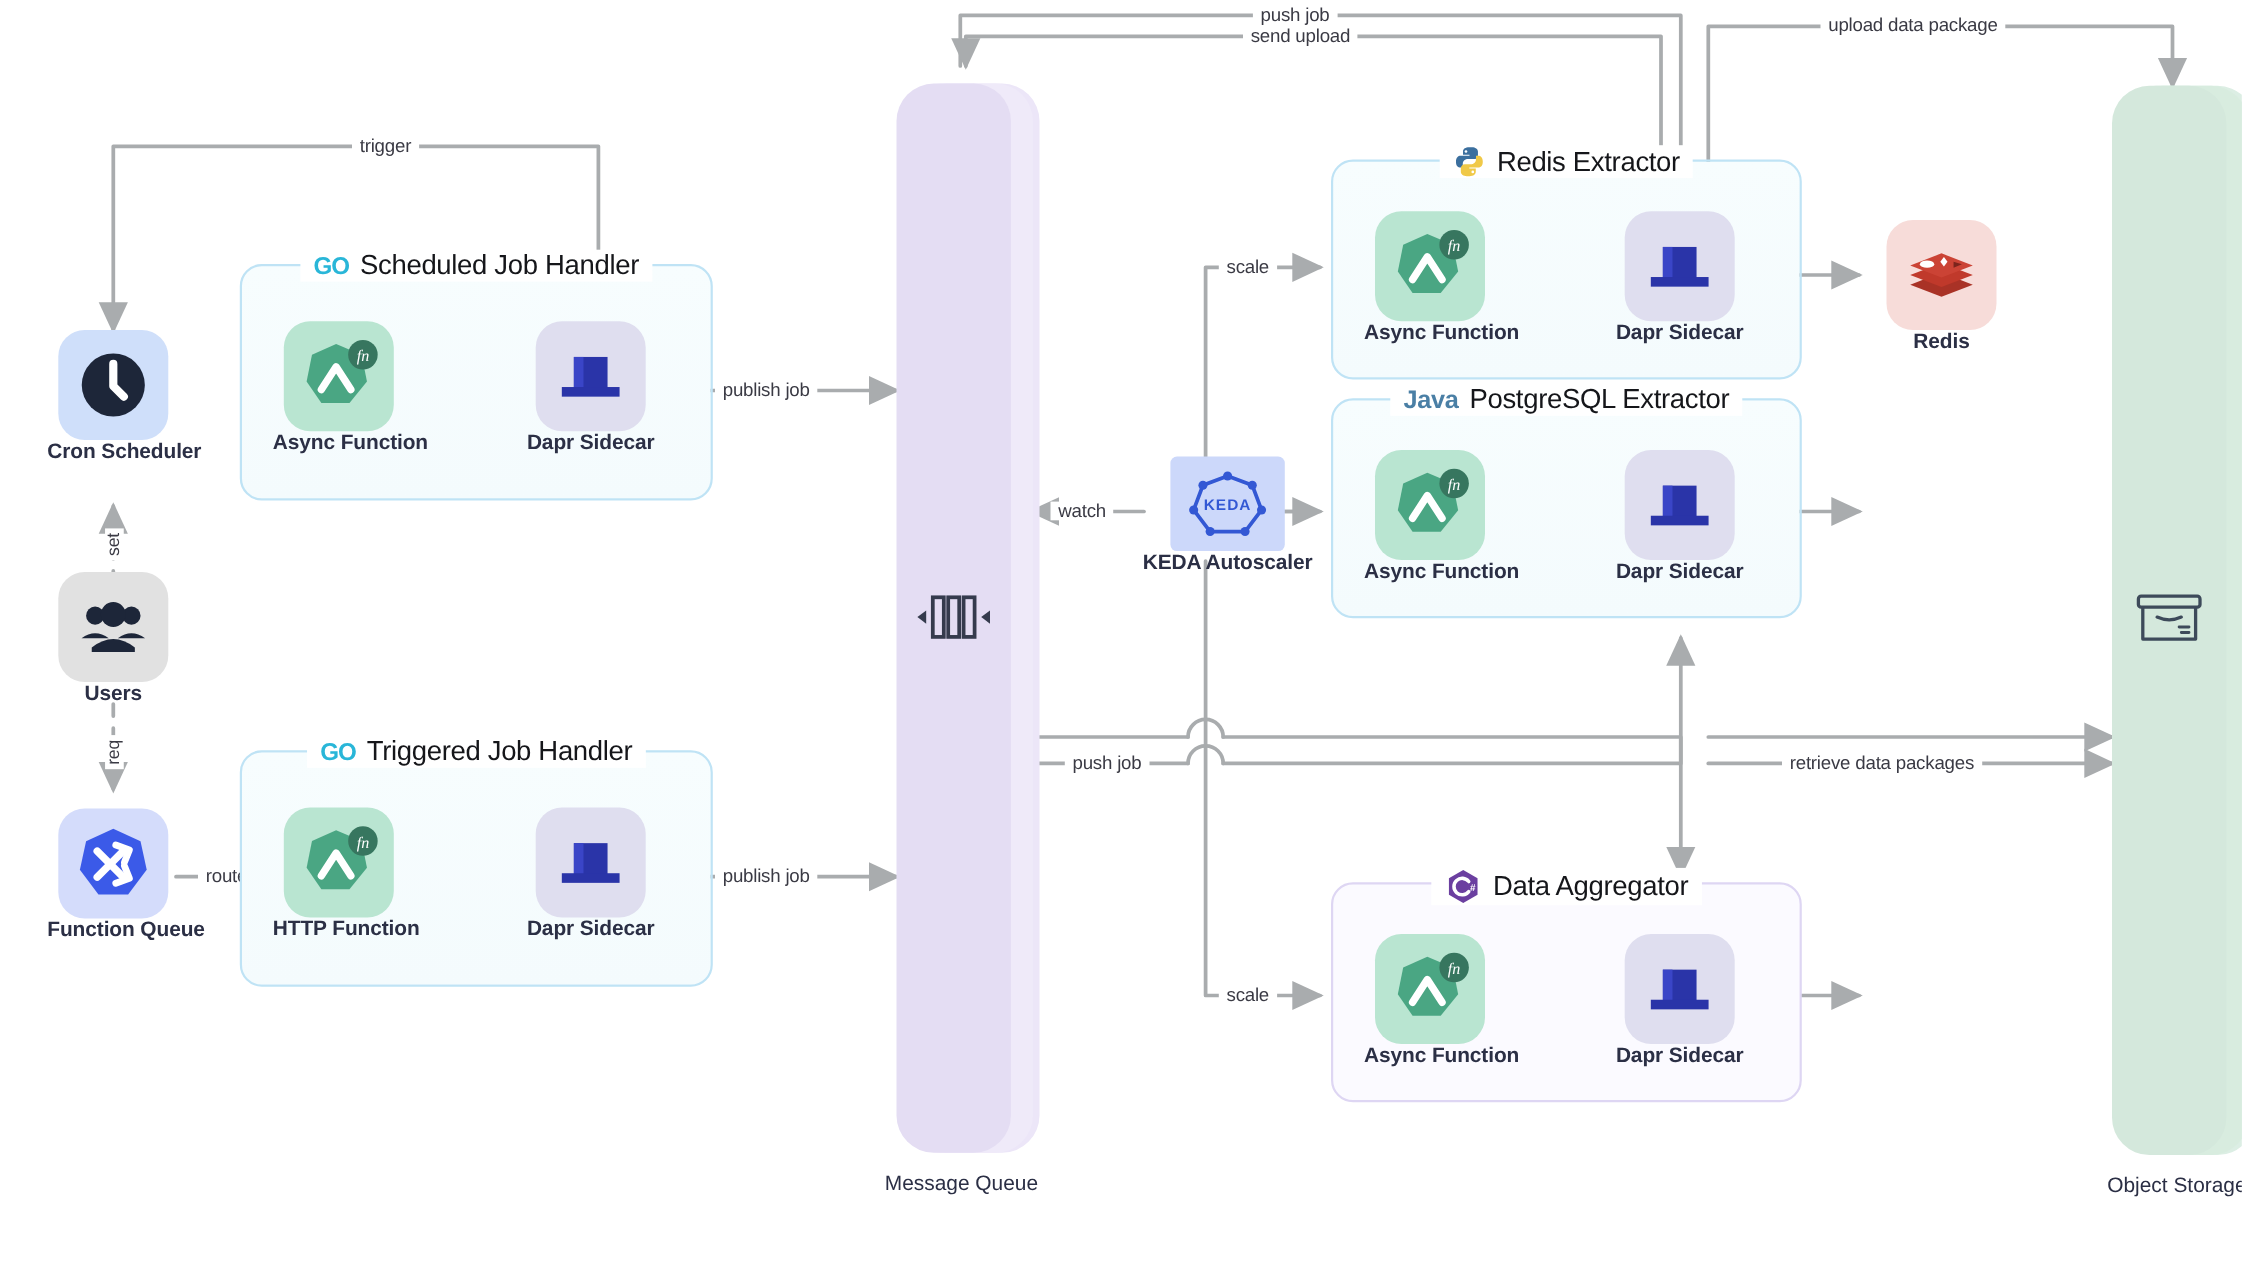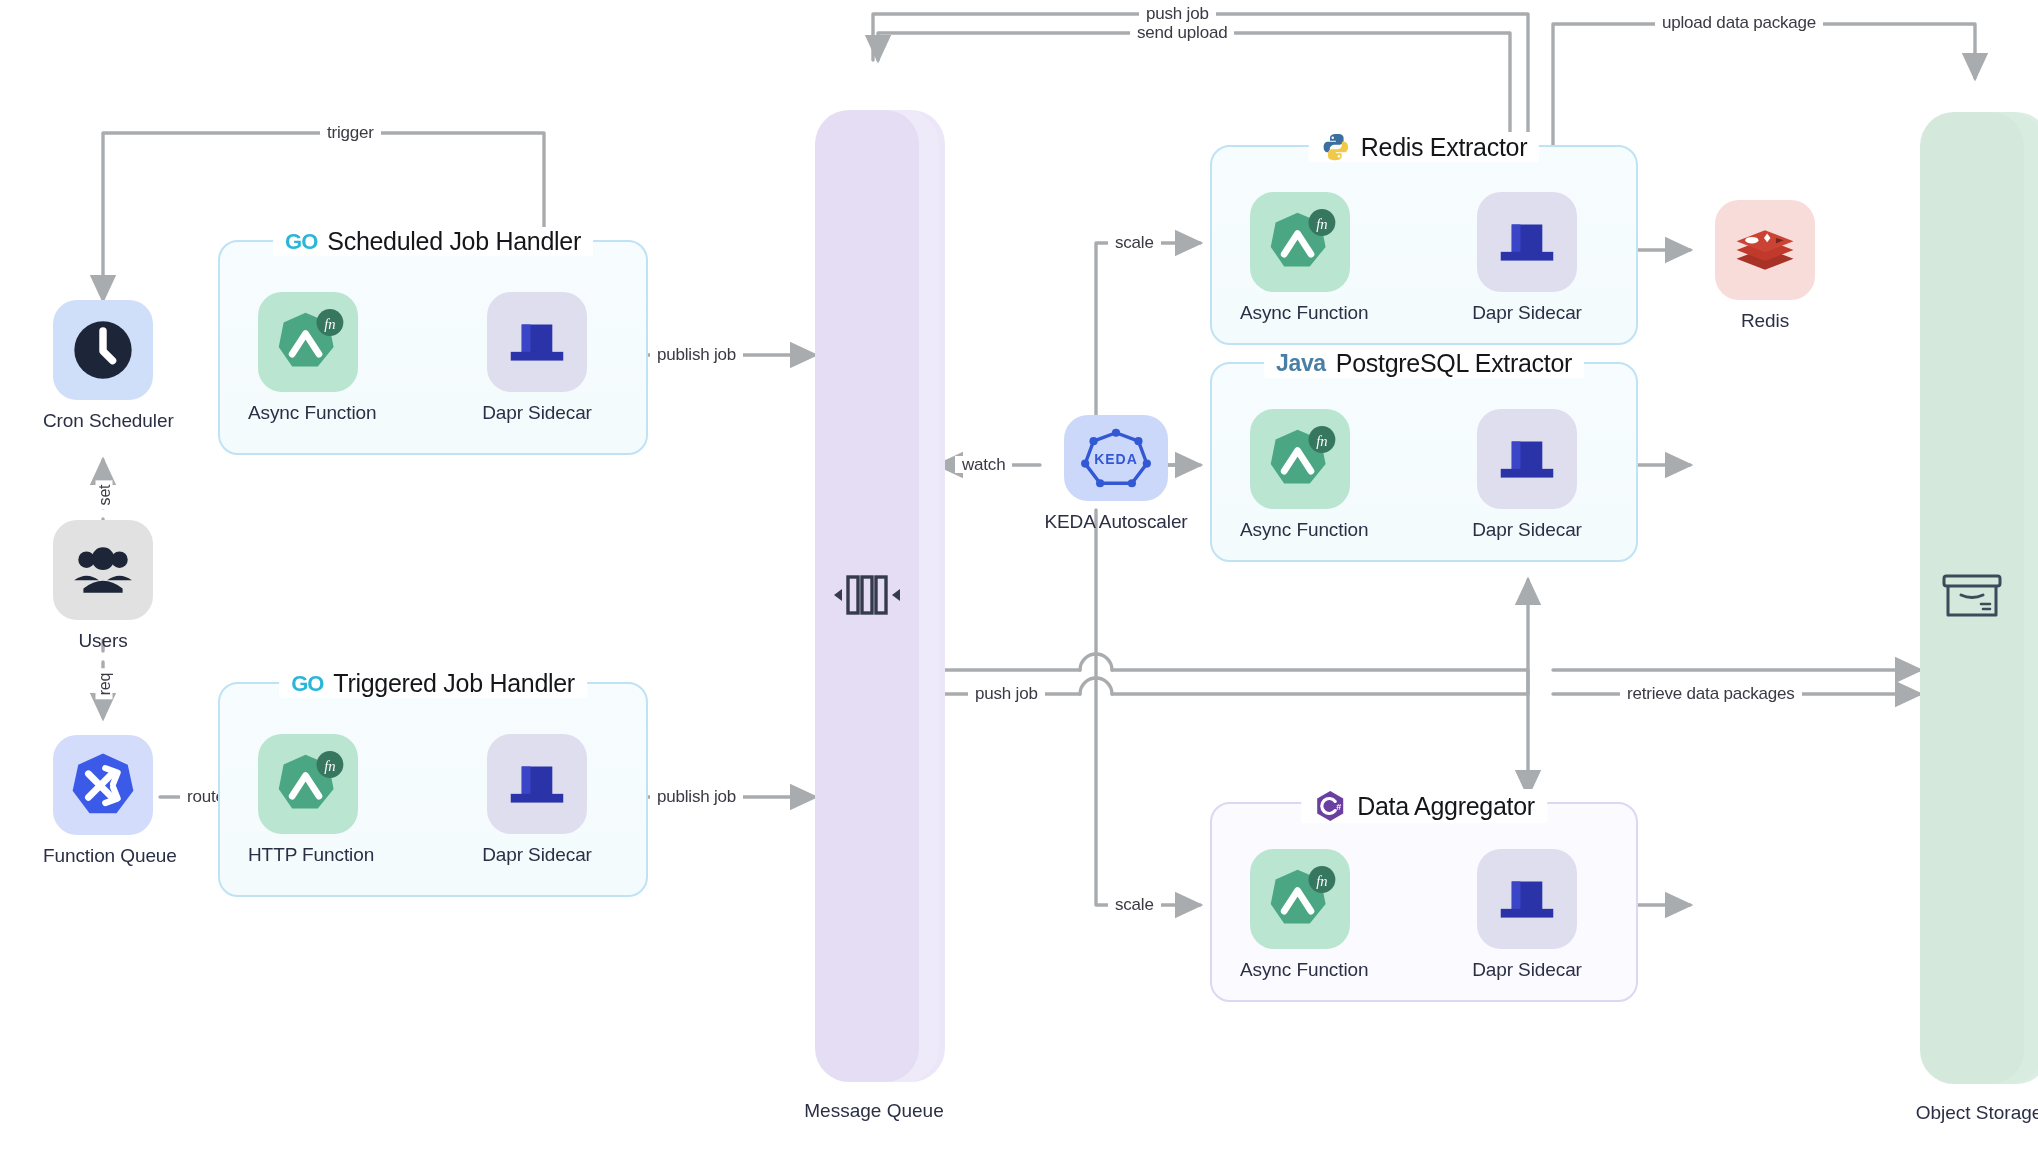--- a/index.html
+++ b/index.html
@@ -33,25 +33,25 @@
   
   .node { position: absolute; text-align: center; }
   .tile {
     width: 100px; height: 100px;
     border-radius: 24px;
     display: flex; align-items: center; justify-content: center;
     margin: 0 auto;
     position: relative;
   }
   .nlabel {
-    margin-top: 10px;
     font-size: 19px;
     color: #2b2f45;
     white-space: nowrap;
     letter-spacing: -0.1px;
+    font-weight: bold;
   }
 
   
   .group {
     position: absolute;
     border: 2px solid #bfe3f5;
     border-radius: 20px;
     background: linear-gradient(180deg,#f7fdfe 0%, #f4fbfd 100%);
   }
   .group.violet { border-color: #ded6f3; background:#fbfaff; }
@@ -64,21 +64,21 @@
     padding: 0 12px;
     font-size: 25px;
     color: #15161a;
     white-space: nowrap;
     display: flex; align-items: center; gap: 10px;
     letter-spacing: -0.3px;
   }
   .group-title .lang { display:flex; align-items:center; }
 
   
-  .column { position: absolute; margin-top: 34px; }
+  .column { position: absolute; }
   .col-stack { position: relative; width: 100%; height: 100%; }
   .col-sheet {
     position: absolute; top: 0; left: 0;
     width: 100%; height: 100%;
     border-radius: 34px;
   }
   .col-icon {
     position: absolute; left: 50%; transform: translate(-50%,-50%);
     display: flex; align-items: center; justify-content: center;
   }
@@ -299,21 +299,21 @@
         <rect x="17" y="10" width="10" height="36" fill="none" stroke="#353b4d" stroke-width="3.4"></rect>
         <rect x="31" y="10" width="10" height="36" fill="none" stroke="#353b4d" stroke-width="3.4"></rect>
         <rect x="45" y="10" width="10" height="36" fill="none" stroke="#353b4d" stroke-width="3.4"></rect>
         <path d="M61 28 L69 22 L69 34 z" fill="#353b4d"></path>
       </svg>
     </div>
     <div class="col-label" style="top:990px;">Message Queue</div>
   </div>
 
   <div class="node" style="left:1036px; top:415px; width:160px;">
-    <div class="tile" style="background:#ccd8fa; width:104px; height:86px; border-radius:24px;">
+    <div class="tile" style="background:#ccd8fa; width:104px; height:86px; border-radius:6px;">
       <svg width="86" height="66" viewBox="0 0 92 70" aria-hidden="true">
         <polygon points="46,8 70,17 79,41 63,62 29,62 13,41 22,17" fill="none" stroke="#3358d4" stroke-width="3.6"></polygon>
         <circle cx="46" cy="8" r="4.4" fill="#3358d4"></circle>
         <circle cx="70" cy="17" r="4.4" fill="#3358d4"></circle>
         <circle cx="79" cy="41" r="4.4" fill="#3358d4"></circle>
         <circle cx="63" cy="62" r="4.4" fill="#3358d4"></circle>
         <circle cx="29" cy="62" r="4.4" fill="#3358d4"></circle>
         <circle cx="13" cy="41" r="4.4" fill="#3358d4"></circle>
         <circle cx="22" cy="17" r="4.4" fill="#3358d4"></circle>
         <text x="46" y="41" font-size="15" fill="#3358d4" text-anchor="middle" font-family="Liberation Sans, sans-serif" font-weight="bold" letter-spacing="1">KEDA</text>

